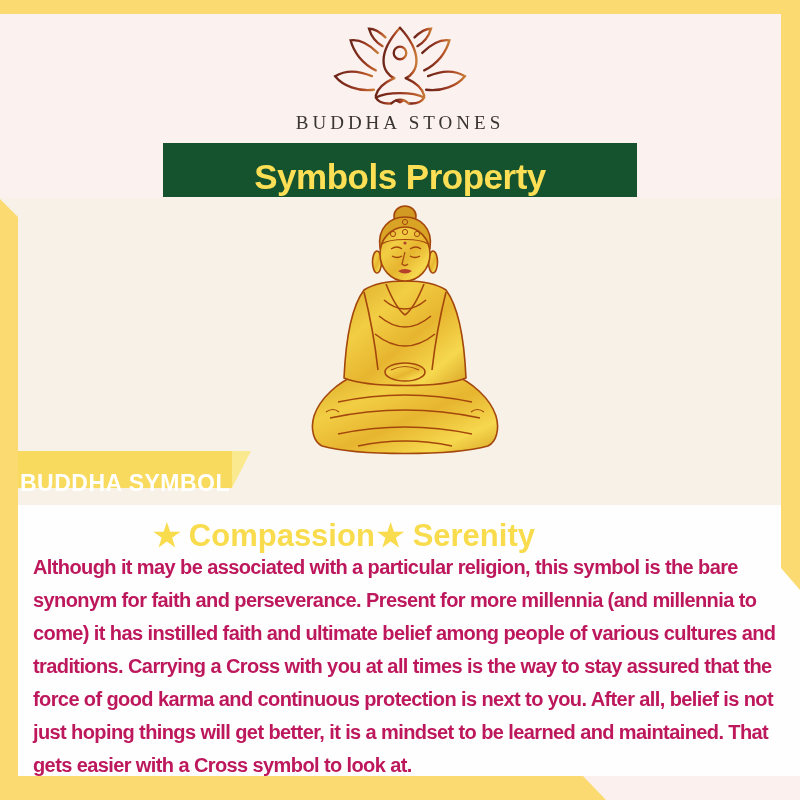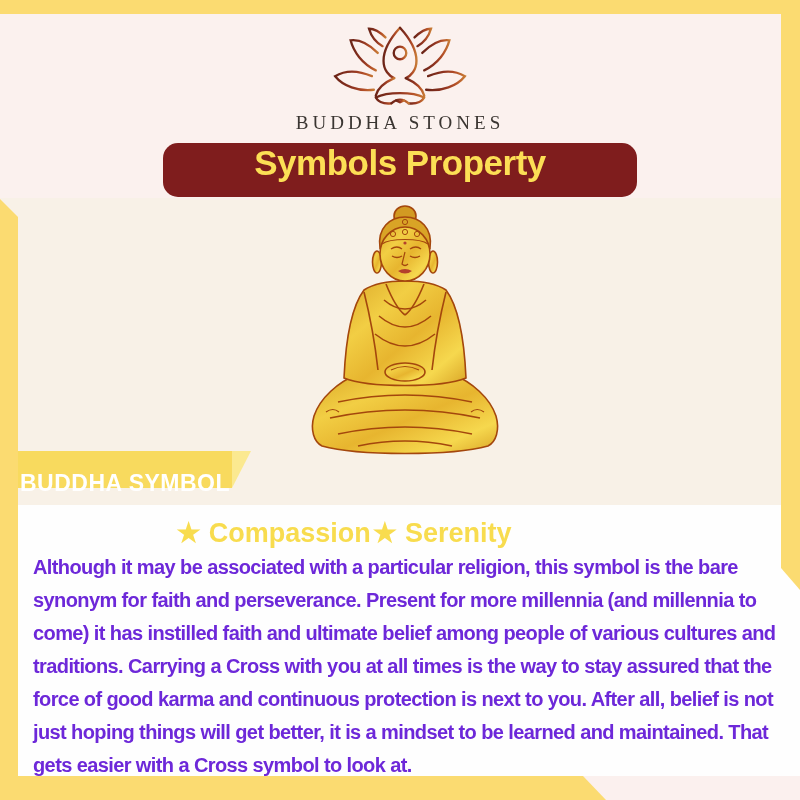--- a/index.html
+++ b/index.html
@@ -32,21 +32,21 @@
   
   .logo { position:absolute; left:325px; top:20px; width:150px; height:92px; }
   .brand-name {
     position:absolute; left:0; top:112px; width:800px; text-align:center;
     font-family:"Liberation Serif", serif; font-size:19px; letter-spacing:4px;
     color:#3a3531; font-weight:400;
   }
   
   .title-banner {
     position:absolute; left:163px; top:143px; width:474px; height:54px;
-    background:#7f1d1d; display:flex; align-items:flex-start; justify-content:center;border-radius:15px;
+    background:#14532d; display:flex; align-items:flex-end; justify-content:center;
   }
   .title-banner .title {
     font-size:35px; font-weight:800; letter-spacing:-0.5px; color:#fcdf55;
   }
   
   .buddha { position:absolute; left:298px; top:202px; width:214px; height:258px; }
   
   .ribbon {
     position:absolute; left:18px; top:451px; height:37px; width:214px;
     background:#f8da5e; display:flex; align-items:center; justify-content:center;
@@ -54,30 +54,30 @@
   .ribbon .fold {
     position:absolute; left:214px; top:0; width:19px; height:37px; background:#fbe990;
     clip-path: polygon(0 0, 100% 0, 0 100%);
   }
   .ribbon .label {
     color:#ffffff; font-size:23px; font-weight:600; letter-spacing:0.5px; white-space:nowrap;margin-top:28px;
   }
   
   .traits {
     position:absolute; left:0; top:517px; width:688px; text-align:center;
-    color:#f8dc4e; font-size:27px; font-weight:800;
+    color:#f8dc4e; font-size:31px; font-weight:800;
   }
   .traits .trait { display:inline-block; }
   .traits .star { margin-right:8px; }
   .traits .trait + .trait { margin-left:2px; }
   
   .description {
     position:absolute; left:33px; top:551px; width:745px;
     font-size:20px; line-height:33px; font-weight:700; letter-spacing:-0.6px;
-    color:#6d28d9; text-align:left;
+    color:#be185d; text-align:left;
   }
 </style>
 </head>
 <body>
 
 <div class="page">
 
   <div class="bg-top"></div>
   <div class="bg-mid"></div>
   <div class="bg-white"></div>

